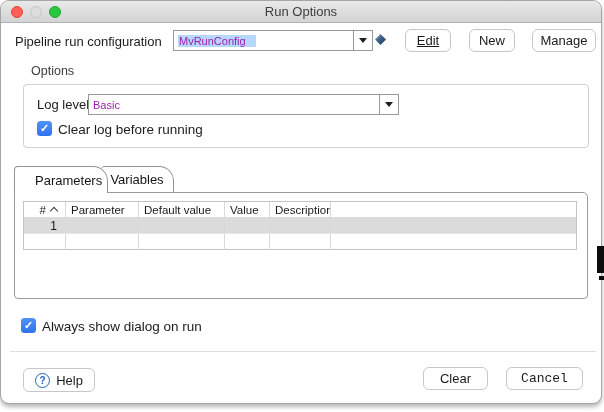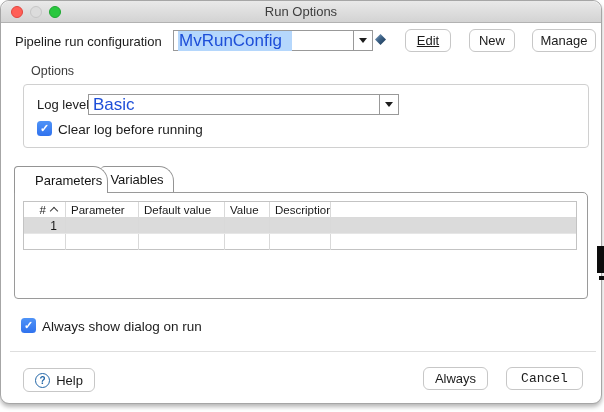--- a/index.html
+++ b/index.html
@@ -27,21 +27,21 @@
   .lbl { position:absolute; font-size:13px; color:#1c1c1c; white-space:nowrap; }
   .mac-btn {
     position:absolute; height:23px; background:#ffffff; border:1px solid #c7c7c7;
     border-radius:6px; font-size:13px; color:#1b1b1b; text-align:center;
     display:flex; align-items:center; justify-content:center; cursor:default;
   }
   .combo {
     position:absolute; height:21px; background:#ffffff; border:1px solid #999999;
     display:flex; align-items:center;
   }
-  .combo-text { font-size:17px; color:#1d4ed8; padding-left:4px; white-space:nowrap; flex:1; overflow:hidden; }
+  .combo-text { font-size:11px; color:#a21caf; padding-left:4px; white-space:nowrap; flex:1; overflow:hidden; }
   .combo-text .sel { background:#b5d7fc; padding:1px 10px 1px 1px; }
   .combo-arrow-cell {
     width:19px; align-self:stretch; border-left:1px solid #999999;
     display:flex; align-items:center; justify-content:center; background:#fff;
   }
   .tri-down { width:0; height:0; border-left:4px solid transparent; border-right:4px solid transparent; border-top:5px solid #1d1d1d; }
   .checkbox {
     position:absolute; width:15px; height:15px; border-radius:3.5px;
     background:linear-gradient(#4f93f7,#3072ee); color:#fff; font-size:11px; font-weight:bold;
     display:flex; align-items:center; justify-content:center; line-height:15px;
@@ -168,19 +168,19 @@
     <span>✓</span>
   </div>
   <div class="lbl" style="left:41px; top:318px; font-size:13.5px;">Always show dialog on run</div>
 
   <div class="separator"></div>
 
   <div class="mac-btn" style="left:22px; top:367px; width:72px; height:24px;">
     <span class="help-icon">?</span>
     <span>Help</span>
   </div>
-  <div class="mac-btn" style="left:422px; top:366px; width:65px;">Always</div>
+  <div class="mac-btn" style="left:422px; top:366px; width:65px;">Clear</div>
   <div class="mac-btn" style="left:505px; top:366px; width:77px;font-family:Liberation Mono, monospace;">Cancel</div>
 
 </div>
 
 <div class="edge-fragment" style="left:597px; top:246px; width:7px; height:27px;"></div>
 <div class="edge-fragment" style="left:599px; top:276px; width:5px; height:4px;"></div>
 
 </body></html>

